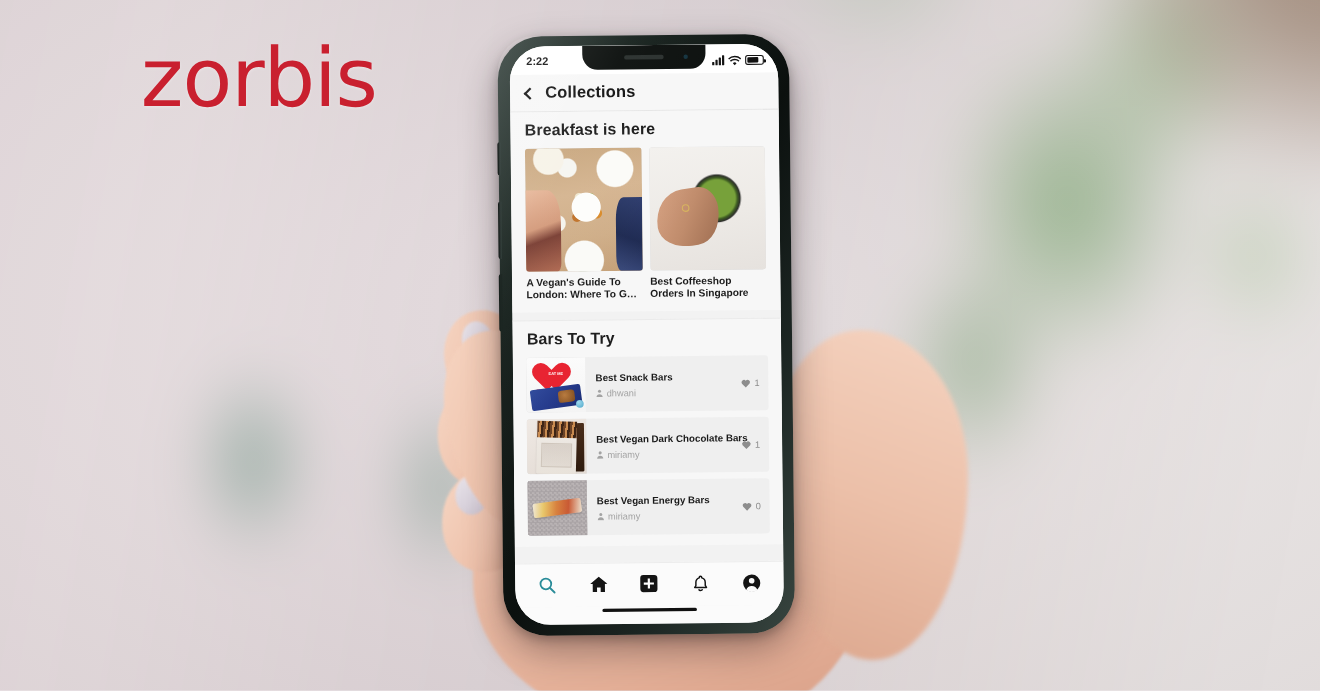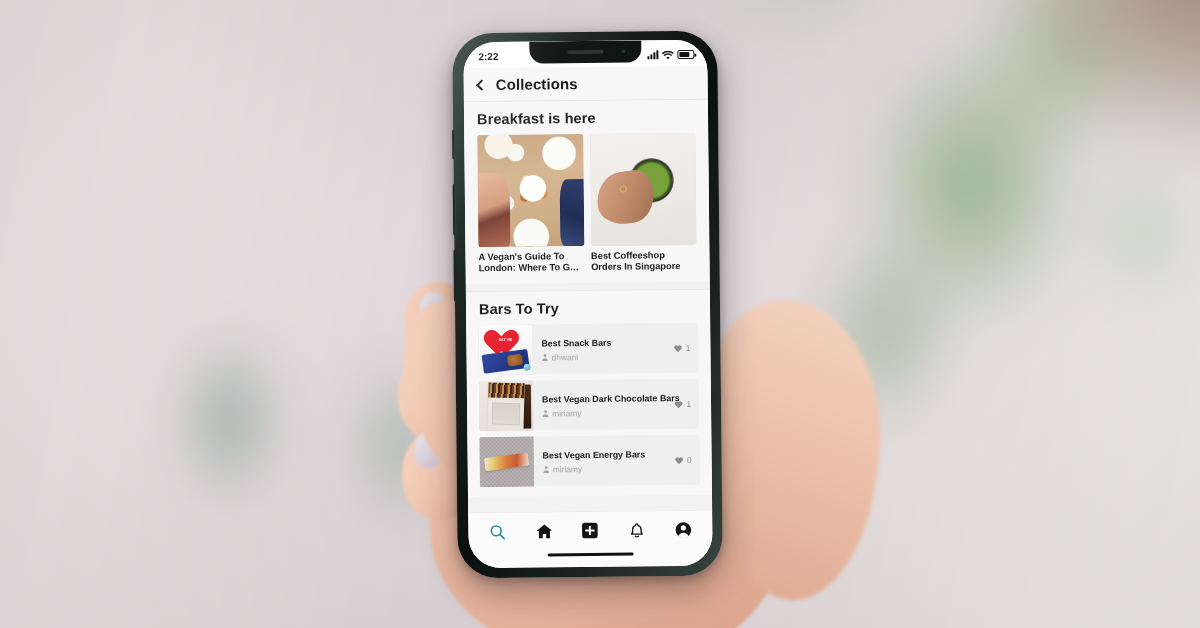--- a/index.html
+++ b/index.html
@@ -424,20 +424,21 @@
     filter: blur(6px);
   }
 </style>
 </head>
 <body>
 
 <div class="stage">
   <div class="bg"></div>
   <div class="bg-vign"></div>
 
+  <div class="logo">zorbis</div>
 
   <div class="hand">
     <div class="palm"></div>
     <div class="fingers-right"></div>
     <div class="finger f1"></div>
     <div class="finger f2"></div>
     <div class="finger f3"></div>
     <div class="nail n1"></div>
     <div class="nail n2"></div>
     <div class="thumb"></div>

